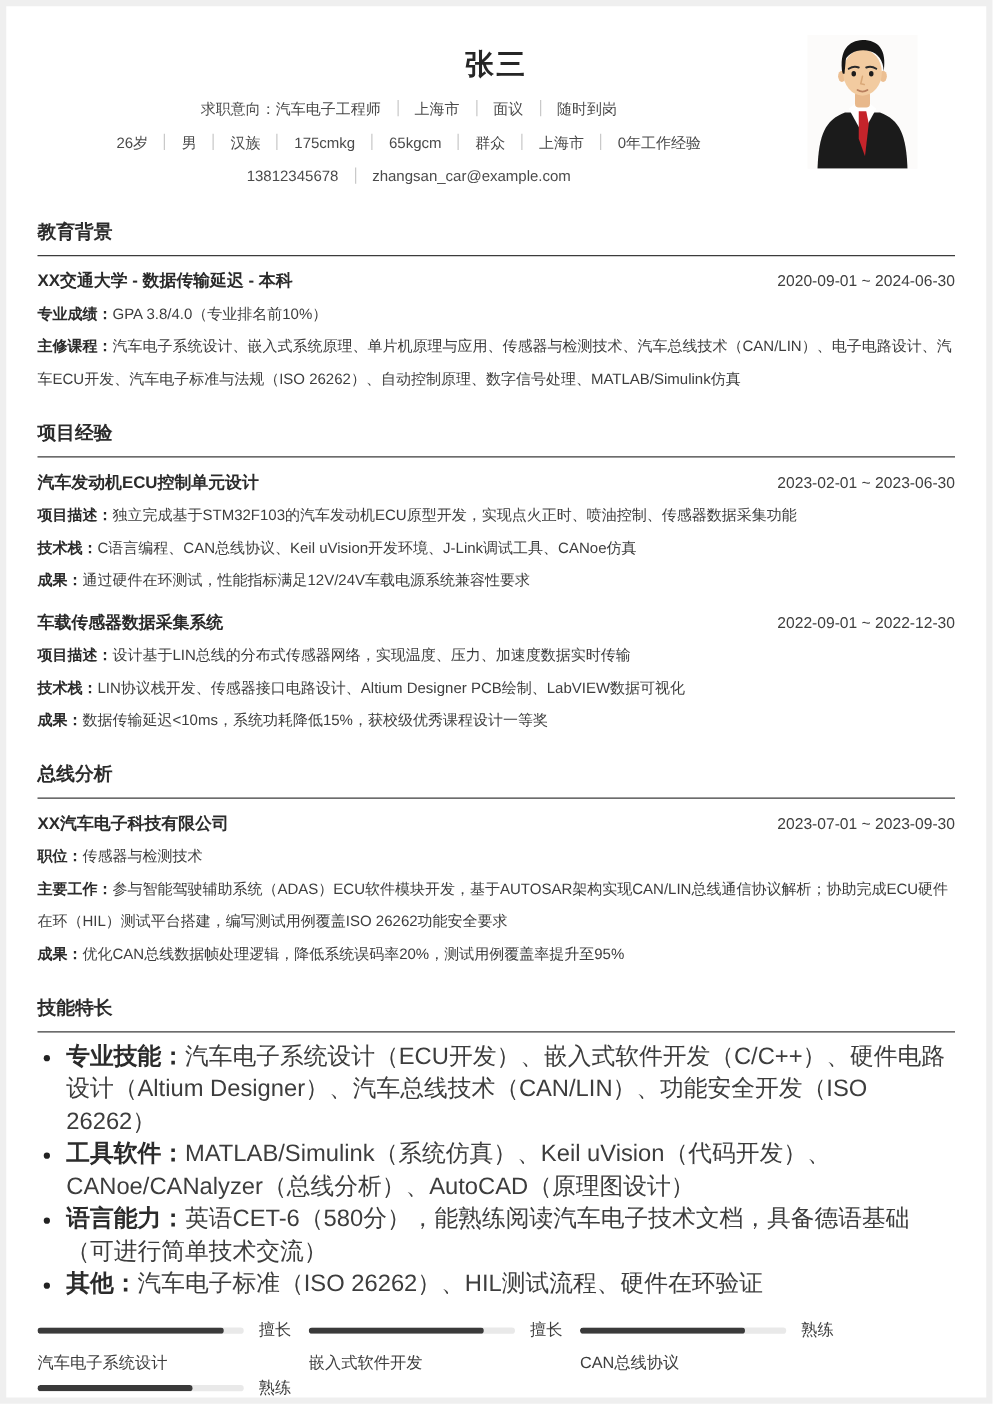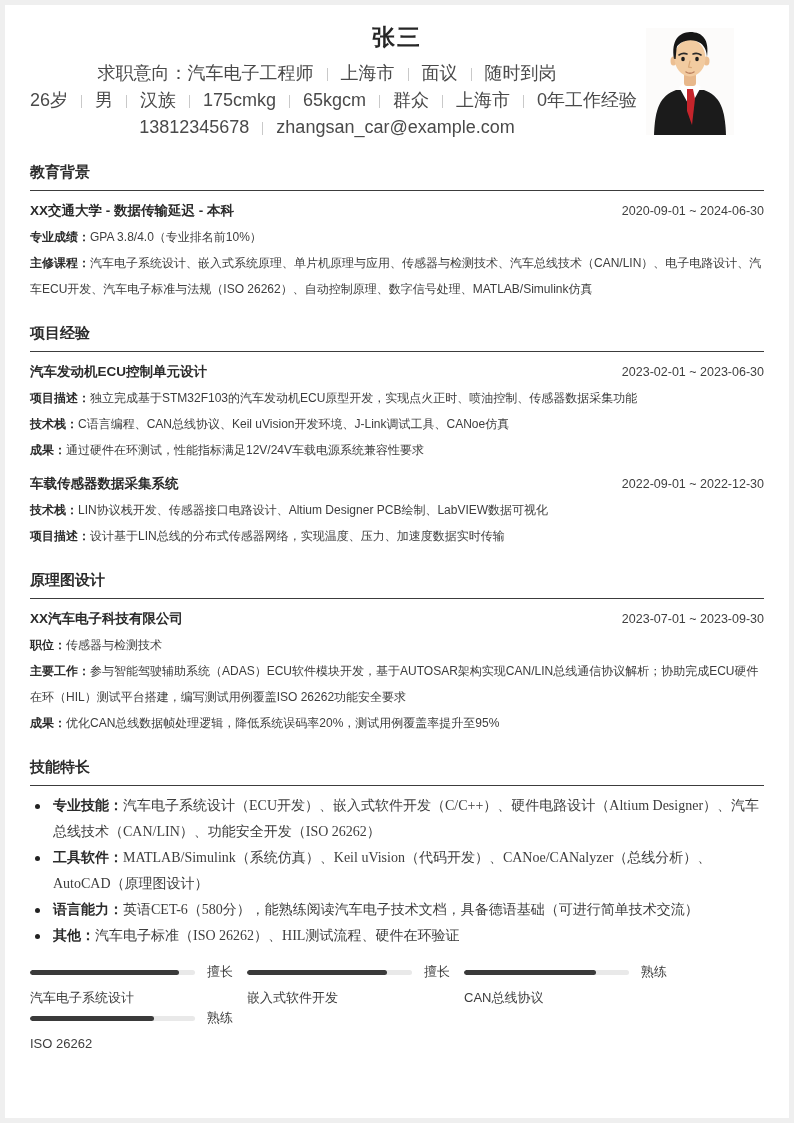--- a/index.html
+++ b/index.html
@@ -12,28 +12,28 @@
   }
   .page {
     position: absolute;
     left: 5px; top: 5px;
     width: 784px; height: 1113px;
     background: #ffffff;
     padding: 0 25px;
     overflow: hidden;
   }
   
-  .header { position: relative; padding-top: 16px; }
+  .header { position: relative; padding-top: 30px; }
   .name {
     font-size: 23px; font-weight: bold; color: #262626;
     text-align: center; line-height: 32px; letter-spacing: 2px;
   }
   .contact { width: calc(100% - 140px); margin-top: 7px; }
   .contact-line {
-    text-align: center; font-size: 18px; color: #4a4a4a;
+    text-align: center; font-size: 12px; color: #4a4a4a;
     line-height: 27px; white-space: nowrap;
   }
   .divider {
     display: inline-block; width: 1px; height: 13px;
     background: #c9c9c9; margin: 0 13px; vertical-align: -2px;
   }
   .photo {
     position: absolute; top: 23px; right: 30px;
     width: 88px; height: 107px; overflow: hidden; background: #fcfbfa;
   }
@@ -49,21 +49,21 @@
   .entry-head {
     display: flex; justify-content: space-between; align-items: baseline;
     line-height: 26px;
   }
   .entry-name { font-size: 13.5px; font-weight: bold; color: #2b2b2b; }
   .entry-date { font-size: 12.5px; color: #3f3f3f; text-align: center; }
   .row { font-size: 12px; line-height: 26px; color: #3d3d3d; }
   .lbl { font-weight: bold; color: #2b2b2b; }
   .entry + .entry { margin-top: 8px; }
   
-  .bullet { display: flex; font-size: 14px; line-height: 26px; color: #3d3d3d; font-family: Liberation Serif, serif; }
+  .bullet { display: flex; font-size: 19px; line-height: 26px; color: #3d3d3d; }
   .dot {
     flex: 0 0 auto; width: 5px; height: 5px; border-radius: 50%;
     background: #222; margin: 11px 13px 0 5px;
   }
   .bullet-text { flex: 1; }
   
   .bars {
     margin-top: 14px;
     display: grid; grid-template-columns: 217px 217px 217px;
     row-gap: 3px;
@@ -142,27 +142,28 @@
       <div class="row"><span class="lbl">项目描述：</span><span>独立完成基于STM32F103的汽车发动机ECU原型开发，实现点火正时、喷油控制、传感器数据采集功能</span></div>
       <div class="row"><span class="lbl">技术栈：</span><span>C语言编程、CAN总线协议、Keil uVision开发环境、J-Link调试工具、CANoe仿真</span></div>
       <div class="row"><span class="lbl">成果：</span><span>通过硬件在环测试，性能指标满足12V/24V车载电源系统兼容性要求</span></div>
     </div>
 
     <div class="entry">
       <div class="entry-head">
         <span class="entry-name">车载传感器数据采集系统</span>
         <span class="entry-date">2022-09-01 ~ 2022-12-30</span>
       </div>
+      <div class="row"><span class="lbl">项目描述：</span><span>设计基于LIN总线的分布式传感器网络，实现温度、压力、加速度数据实时传输</span></div>
       <div class="row"><span class="lbl">技术栈：</span><span>LIN协议栈开发、传感器接口电路设计、Altium Designer PCB绘制、LabVIEW数据可视化</span></div>
-      <div class="row"><span class="lbl">项目描述：</span><span>设计基于LIN总线的分布式传感器网络，实现温度、压力、加速度数据实时传输</span></div>
-    </div>
-  </div>
-
-  <div class="section">
-    <div class="section-title">原理图设计</div>
+      <div class="row"><span class="lbl">成果：</span><span>数据传输延迟&lt;10ms，系统功耗降低15%，获校级优秀课程设计一等奖</span></div>
+    </div>
+  </div>
+
+  <div class="section">
+    <div class="section-title">总线分析</div>
     <div class="entry">
       <div class="entry-head">
         <span class="entry-name">XX汽车电子科技有限公司</span>
         <span class="entry-date">2023-07-01 ~ 2023-09-30</span>
       </div>
       <div class="row"><span class="lbl">职位：</span><span>传感器与检测技术</span></div>
       <div class="row"><span class="lbl">主要工作：</span><span>参与智能驾驶辅助系统（ADAS）ECU软件模块开发，基于AUTOSAR架构实现CAN/LIN总线通信协议解析；协助完成ECU硬件在环（HIL）测试平台搭建，编写测试用例覆盖ISO 26262功能安全要求</span></div>
       <div class="row"><span class="lbl">成果：</span><span>优化CAN总线数据帧处理逻辑，降低系统误码率20%，测试用例覆盖率提升至95%</span></div>
     </div>
   </div>

